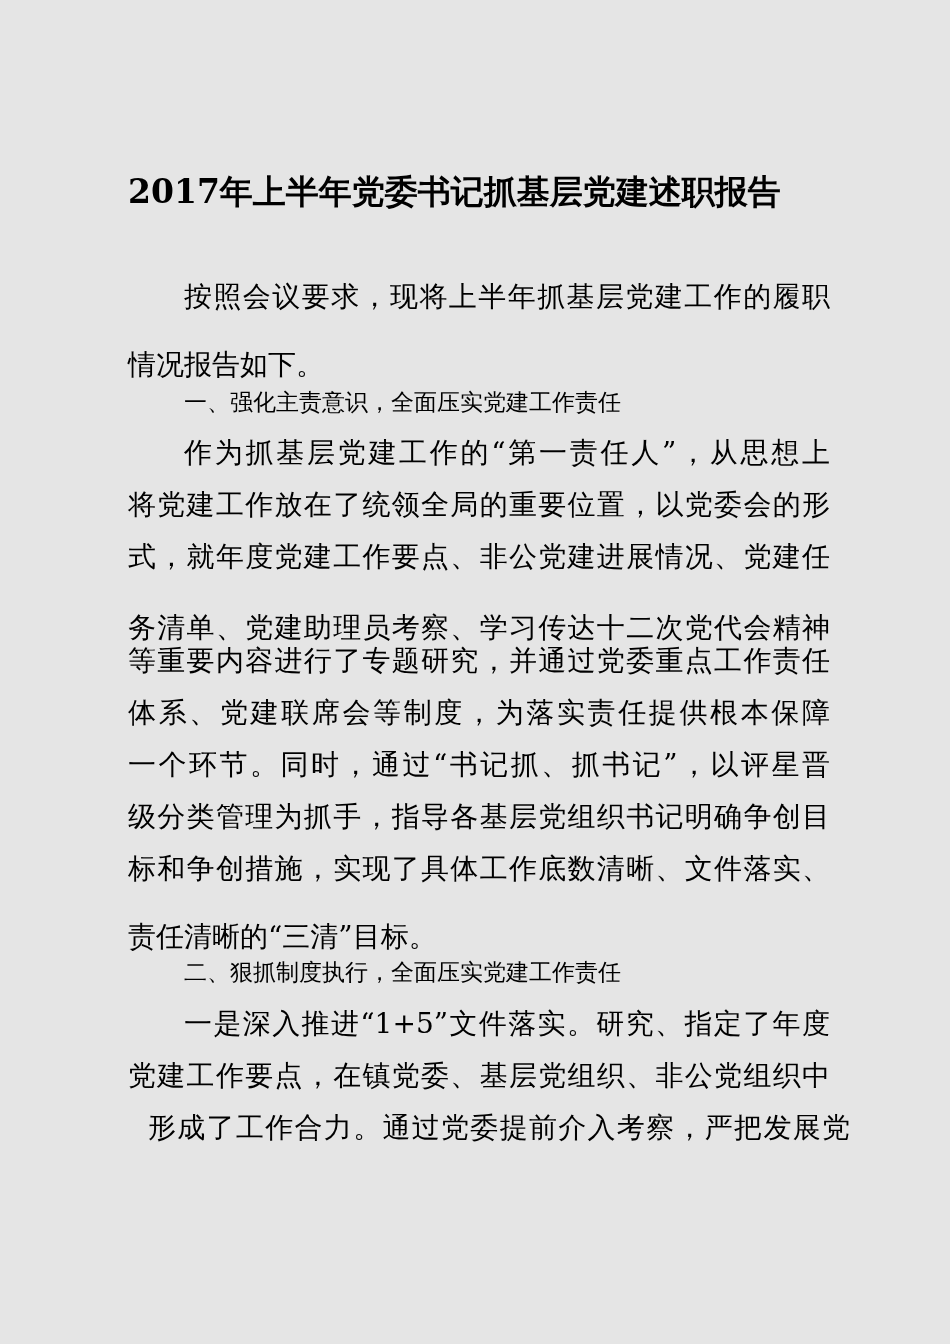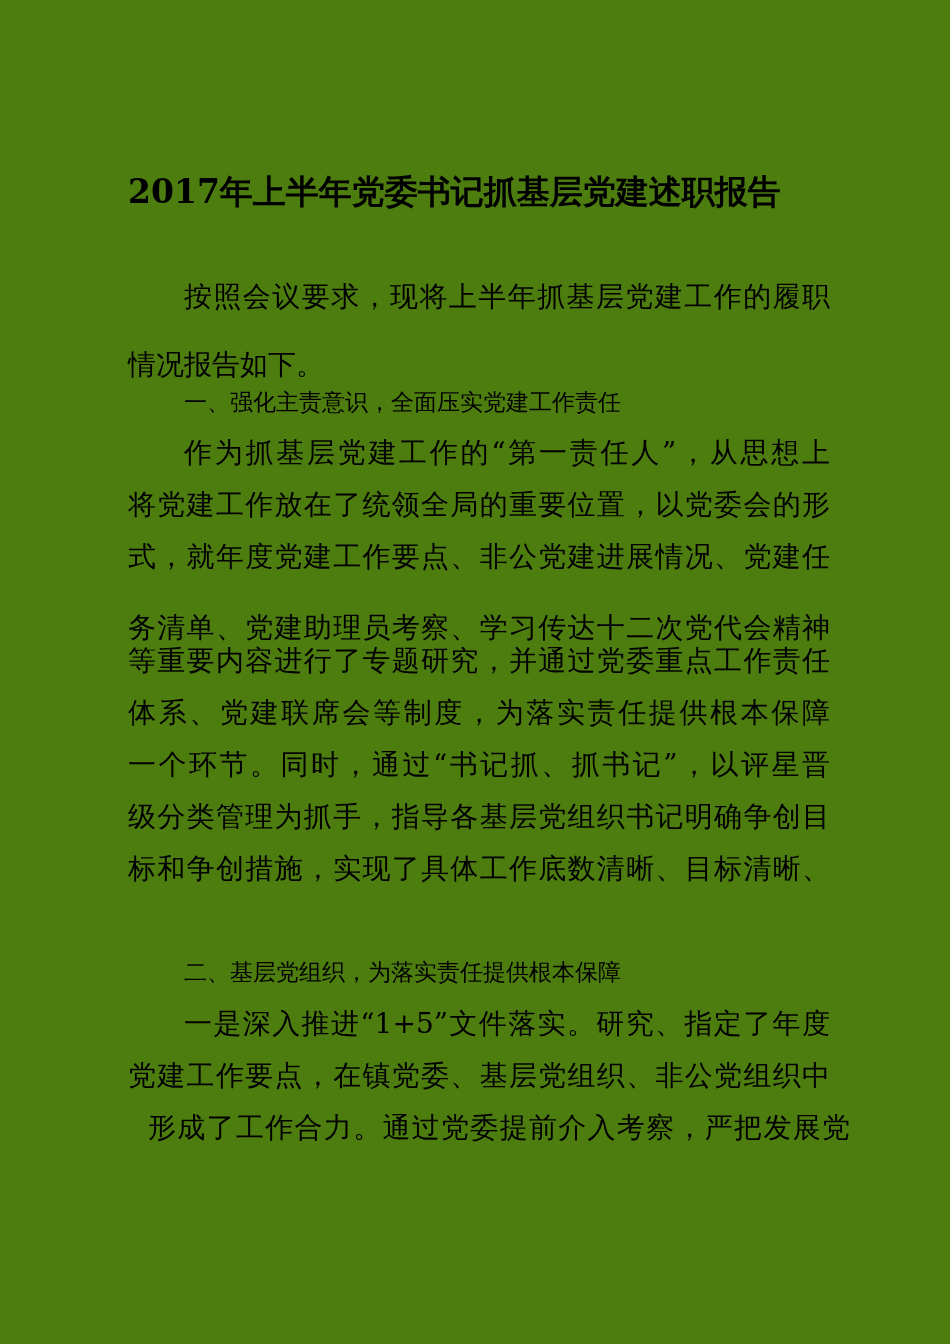--- a/index.html
+++ b/index.html
@@ -1,17 +1,17 @@
 <!DOCTYPE html>
 <html><head>
 <meta charset="utf-8">
 <style>
   html, body { margin: 0; padding: 0; background: #ffffff; }
   body { width: 950px; height: 1344px; position: relative; overflow: hidden; color: #000; }
-  .page { position: absolute; left: 0; top: 0; width: 950px; height: 1344px; background: #4d7c0f; }
+  .page { position: absolute; left: 0; top: 0; width: 950px; height: 1344px; background: #e5e5e5; }
   .title {
     position: absolute; left: 128px; top: 168px; width: 700px;
     font-family: "DejaVu Serif", "Liberation Serif", serif;
     font-weight: bold; font-size: 33px; line-height: 48px; white-space: nowrap;
     letter-spacing: 0px;
   }
   .line {
     position: absolute; left: 128px; width: 702px; height: 40px;
     font-family: "DejaVu Serif", "Liberation Serif", serif;
     font-size: 28px; line-height: 40px; white-space: nowrap;
@@ -38,21 +38,22 @@
   <div class="heading" style="top:382px;">一、强化主责意识，全面压实党建工作责任</div>
 
   <div class="line indent" style="top:433px;">作为抓基层党建工作的“第一责任人”，从思想上</div>
   <div class="line" style="top:485px;">将党建工作放在了统领全局的重要位置，以党委会的形</div>
   <div class="line" style="top:537px;">式，就年度党建工作要点、非公党建进展情况、党建任</div>
   <div class="line" style="top:608px;">务清单、党建助理员考察、学习传达十二次党代会精神</div>
   <div class="line" style="top:641px;">等重要内容进行了专题研究，并通过党委重点工作责任</div>
   <div class="line" style="top:693px;">体系、党建联席会等制度，为落实责任提供根本保障</div>
   <div class="line" style="top:745px;">一个环节。同时，通过“书记抓、抓书记”，以评星晋</div>
   <div class="line" style="top:797px;">级分类管理为抓手，指导各基层党组织书记明确争创目</div>
-  <div class="line" style="top:849px;">标和争创措施，实现了具体工作底数清晰、目标清晰、</div>
+  <div class="line" style="top:849px;">标和争创措施，实现了具体工作底数清晰、文件落实、</div>
+  <div class="line last" style="top:901px;">责任清晰的“三清”目标。</div>
 
-  <div class="heading" style="top:952px;">二、基层党组织，为落实责任提供根本保障</div>
+  <div class="heading" style="top:952px;">二、狠抓制度执行，全面压实党建工作责任</div>
 
   <div class="line indent" style="top:1004px;">一是深入推进“1+5”文件落实。研究、指定了年度</div>
   <div class="line" style="top:1056px;">党建工作要点，在镇党委、基层党组织、非公党组织中</div>
   <div class="line" style="top:1108px;margin-left:20px;">形成了工作合力。通过党委提前介入考察，严把发展党</div>
 
 </div>
 
 </body></html>

